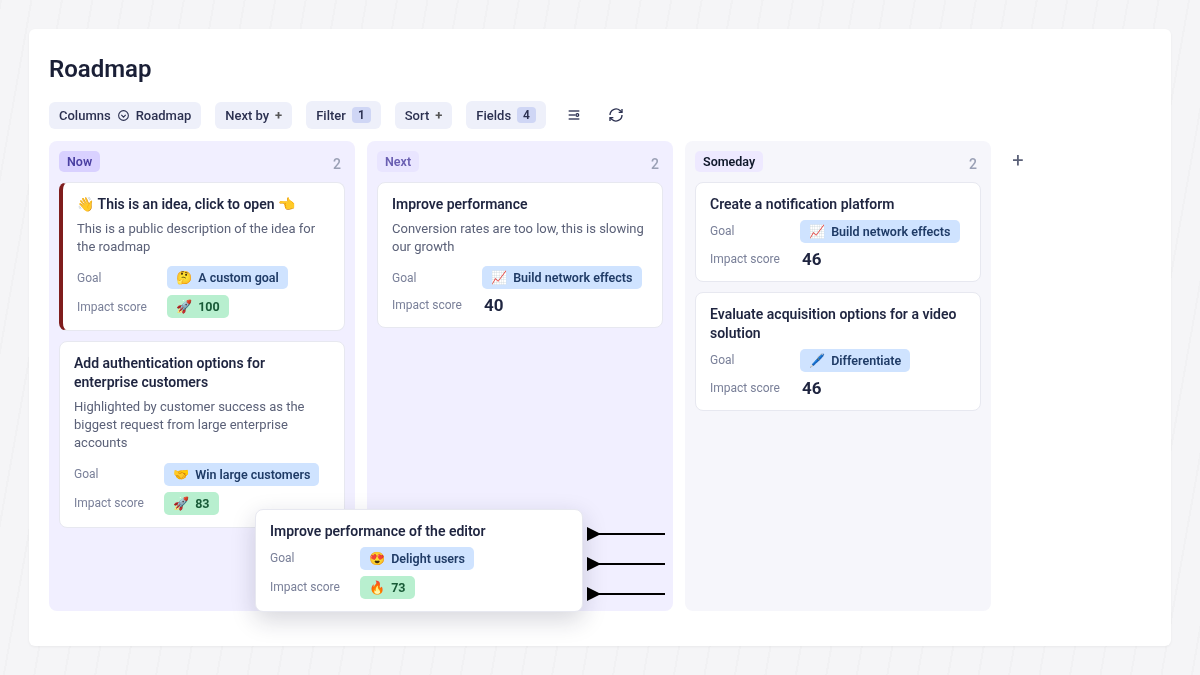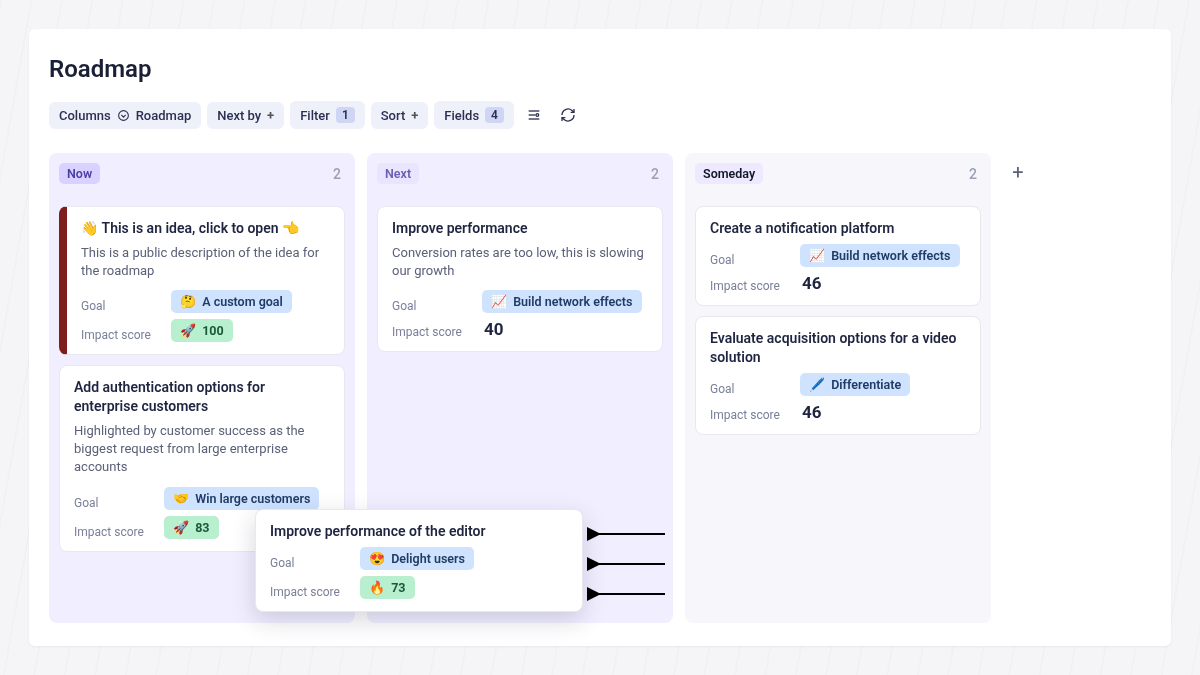--- a/index.html
+++ b/index.html
@@ -28,23 +28,23 @@
   }
   .title {
     font-size: 24px;
     font-weight: 600;
     color: #1a1f36;
     margin-bottom: 18px;
     margin-top: 6px;
   }
   .toolbar {
     display: flex;
-    gap: 6px;
+    gap: 14px;
     align-items: center;
-    margin-bottom: 24px;
+    margin-bottom: 12px;
   }
   .pill {
     display: inline-flex;
     align-items: center;
     gap: 6px;
     background: #eef0fa;
     color: #2b3050;
     font-size: 13px;
     font-weight: 500;
     padding: 6px 10px;
@@ -72,45 +72,45 @@
   .column {
     width: 306px;
     background:#f1efff;
     border-radius:8px;
     padding:10px;
     min-height: 470px;
     position:relative;
   }
   .column.white { background:#f6f6fb; }
   .col-header{
-    display:flex;align-items:center;justify-content:space-between;
-    margin-bottom:22px;
+    display:flex;align-items:flex-end;justify-content:space-between;
+    margin-bottom:10px;
   }
   .col-name{
     font-size:12.5px;font-weight:600;
     padding:3px 8px;border-radius:5px;
   }
   .col-name.now{background:#d9d1ff;color:#4a3fa2;}
   .col-name.next{background:#e9e5ff;color:#6a5fb2;}
   .col-name.someday{background:#eee9ff;color:#0f172a;}
   .col-count{color:#9aa0b5;font-size:14px;font-weight:500;padding-right:4px;}
   .card{
     background:#fff;border:1px solid #e7e8f0;border-radius:8px;
     padding:12px 14px;margin-bottom:10px;
     cursor:pointer;
   }
-  .card.highlight{border-left:8px solid #7f1d1d;}
+  .card.highlight{border-left:4px solid #7f1d1d;}
   .card-title{
     font-size:14px;font-weight:600;color:#1f2540;line-height:1.35;
     margin-bottom:6px;
   }
   .card-desc{
     font-size:13px;color:#5b6178;line-height:1.4;margin-bottom:10px;
   }
-  .meta-row{display:flex;align-items:flex-end;gap:16px;margin-top:6px;}
+  .meta-row{display:flex;align-items:center;gap:16px;margin-top:6px;}
   .meta-label{font-size:12px;color:#7a8099;width:74px;flex-shrink:0;}
   .goal-pill{
     display:inline-flex;align-items:center;gap:6px;
     background:#cfe3ff;color:#1f3b66;font-size:12.5px;font-weight:600;
     padding:4px 9px;border-radius:5px;
   }
   .impact-pill{
     display:inline-flex;align-items:center;gap:6px;
     background:#b8efcf;color:#185a37;font-size:12.5px;font-weight:700;
     padding:4px 9px;border-radius:5px;

